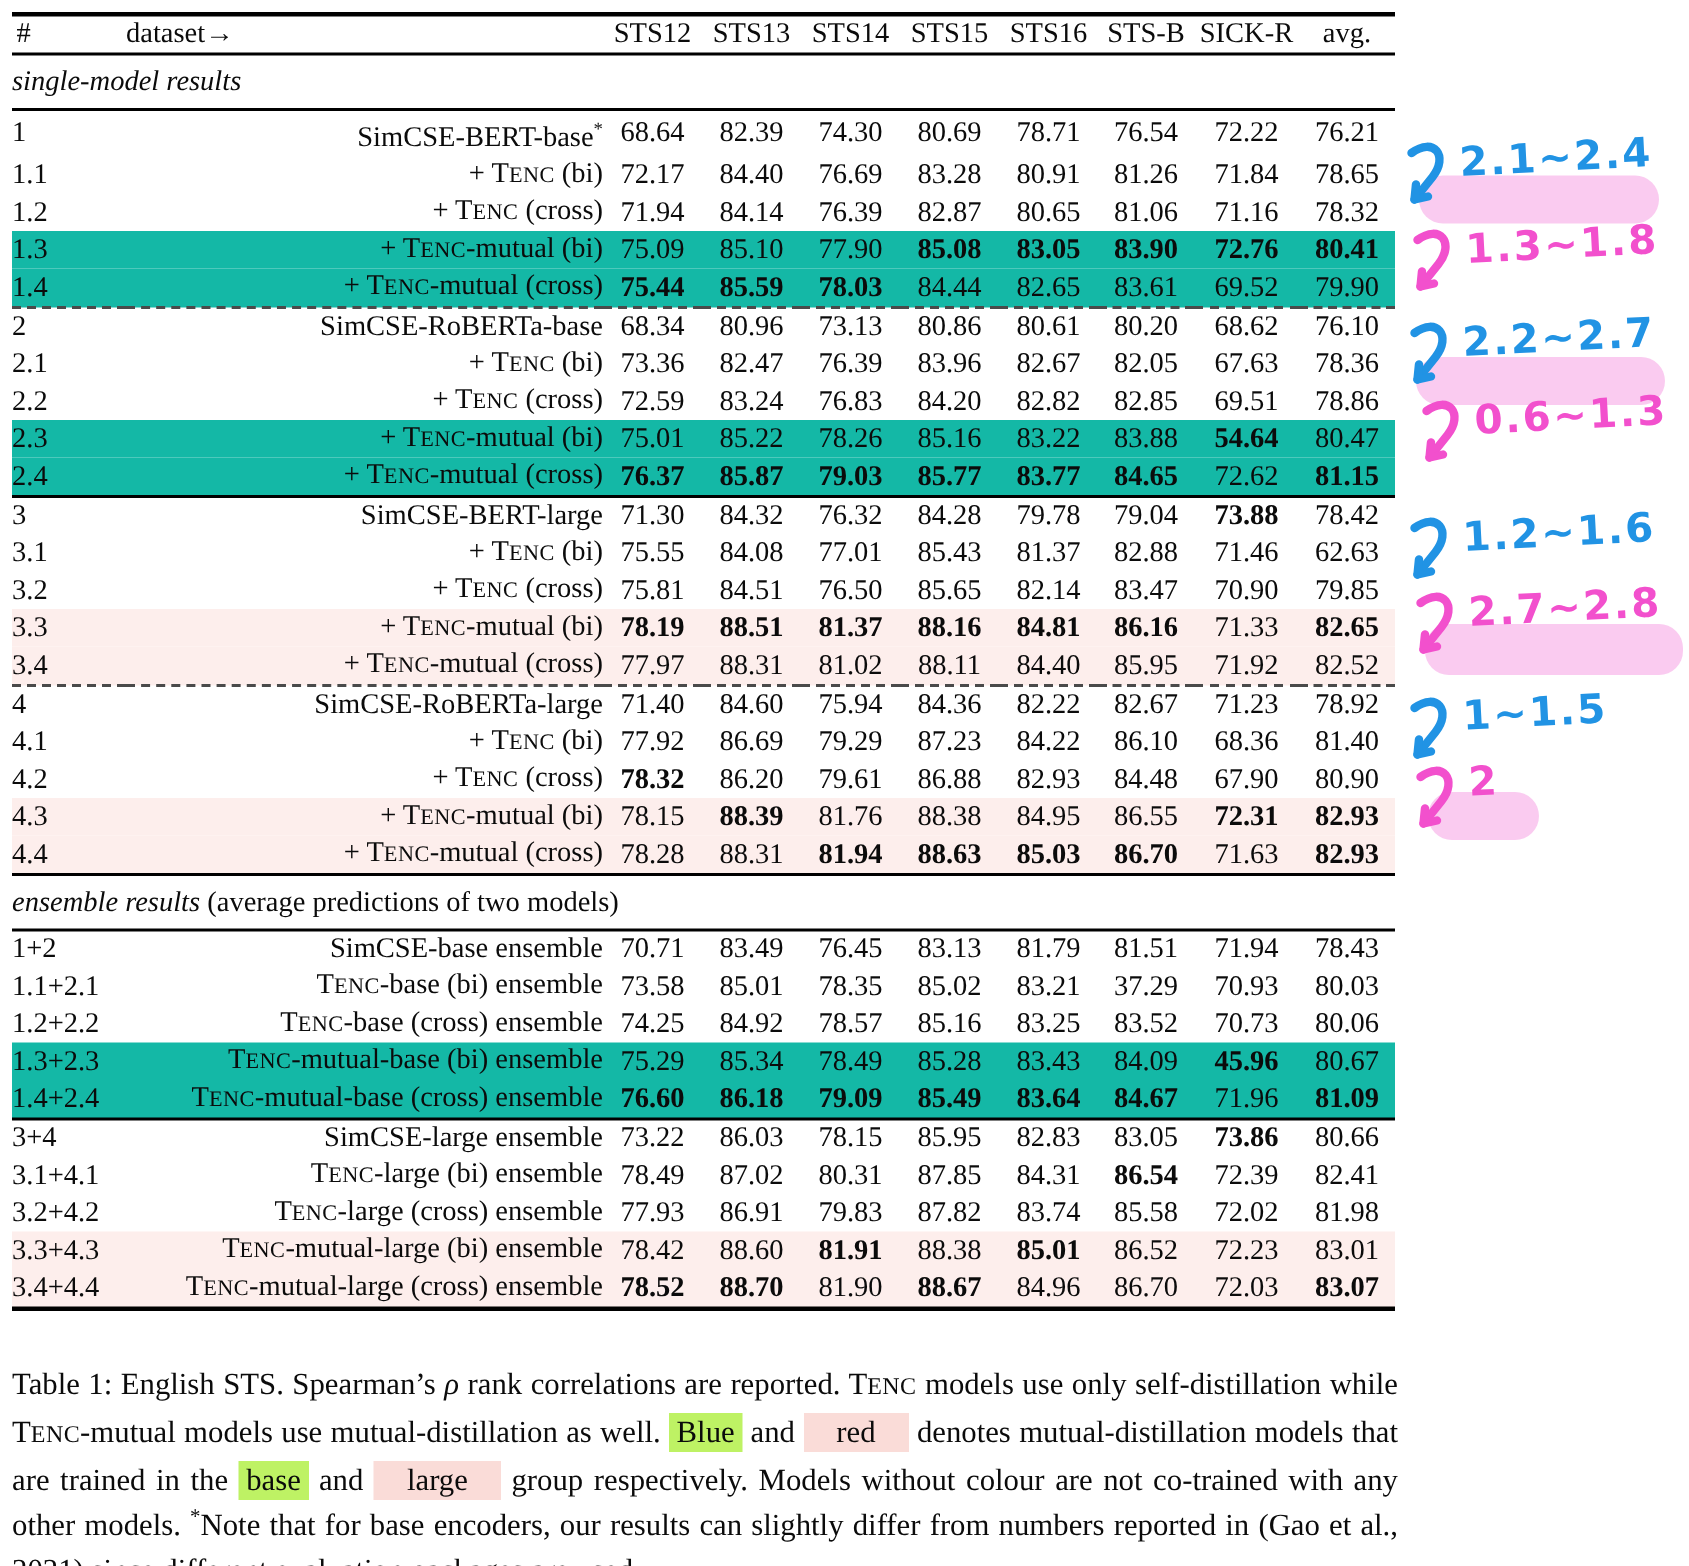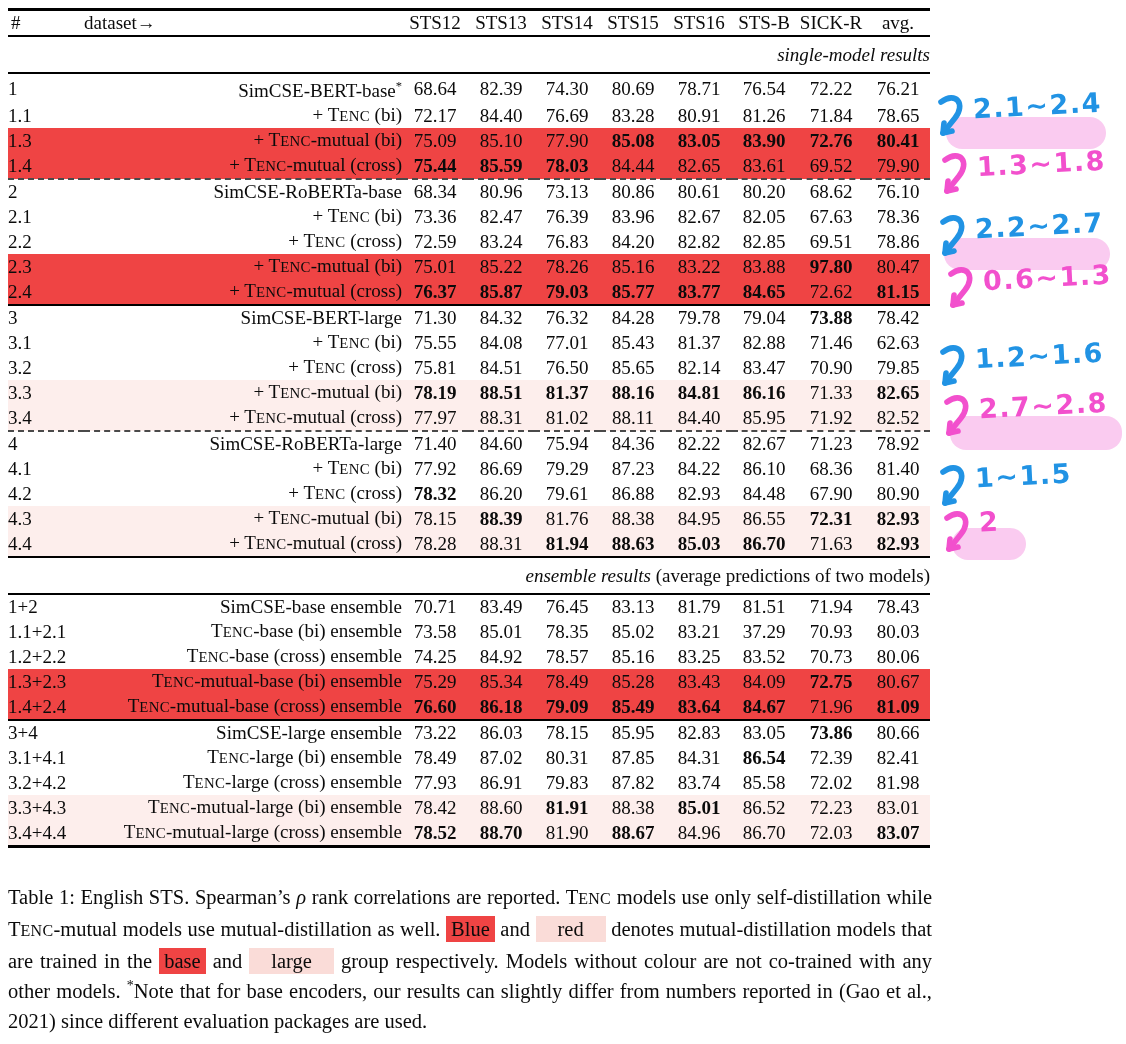--- a/index.html
+++ b/index.html
@@ -12,35 +12,35 @@
                 border-bottom:3.5px solid #000;font-size:19px;}
   table.results th,table.results td{padding:0;white-space:nowrap;height:24px;line-height:24px;}
   thead th{font-weight:normal;height:34px;line-height:34px;border-bottom:2.5px solid #000;
            font-size:19px;}
   th.left{text-align:left;}
   th.left:first-child{padding-left:3px;}
   td.c-id{text-align:left;padding-left:3px;}
   td.c-model{text-align:right;}
   td.c-num{text-align:center;}
   td.b{font-weight:bold;}
-  tr.title td{height:35px;line-height:35px;text-align:right;border-top:2.5px solid #000;
+  tr.title td{height:35px;line-height:35px;text-align:left;border-top:2.5px solid #000;
               border-bottom:2.5px solid #000;font-size:19px;}
   tr.title .it{font-style:italic;}
   tr.sep-dashed td{border-top:2px dashed #4a4a4a;}
   tr.sep-solid td{border-top:2px solid #000;}
-  tr.bg-blue td{background:#ef4444;margin-left:43px;}
+  tr.bg-blue td{background:#14b8a6;margin-left:43px;}
   tr.bg-red td{background:#fdeeec;}
   .sc{text-transform:uppercase;font-size:0.78em;letter-spacing:0.3px;}
   sup{font-size:0.66em;}
 
   
   .caption{width:924px;margin:34px 0 0 0;font-size:20.5px;line-height:30px;
            text-align:justify;}
   .seg-italic{font-style:italic;}
-  .seg-hl-blue{background:#ef4444;padding:2px 5px;}
+  .seg-hl-blue{background:#bef264;padding:2px 5px;}
   .seg-hl-red{background:#fadcd8;padding:2px 22px;}
   .seg-sup{vertical-align:super;font-size:0.68em;line-height:0;}
 
   
   .annotations{position:absolute;left:0;top:0;width:1126px;height:1044px;pointer-events:none;}
   .hl{position:absolute;border-radius:16px;}
   .ann{position:absolute;display:flex;align-items:flex-start;gap:7px;}
   .ann svg{flex:0 0 auto;margin-top:2px;}
   .ann-text{font-family:"DejaVu Sans",sans-serif;font-weight:700;font-size:27px;
             letter-spacing:1.5px;transform:rotate(-3deg);line-height:1;}
@@ -98,20 +98,32 @@
           <td class="c-model">+ T<span class="sc">Enc</span> (bi)</td>
           <td class="c-num">72.17</td>
           <td class="c-num">84.40</td>
           <td class="c-num">76.69</td>
           <td class="c-num">83.28</td>
           <td class="c-num">80.91</td>
           <td class="c-num">81.26</td>
           <td class="c-num">71.84</td>
           <td class="c-num">78.65</td>
         </tr>
+        <tr>
+          <td class="c-id">1.2</td>
+          <td class="c-model">+ T<span class="sc">Enc</span> (cross)</td>
+          <td class="c-num">71.94</td>
+          <td class="c-num">84.14</td>
+          <td class="c-num">76.39</td>
+          <td class="c-num">82.87</td>
+          <td class="c-num">80.65</td>
+          <td class="c-num">81.06</td>
+          <td class="c-num">71.16</td>
+          <td class="c-num">78.32</td>
+        </tr>
         <tr class="bg-blue">
           <td class="c-id">1.3</td>
           <td class="c-model">+ T<span class="sc">Enc</span>-mutual (bi)</td>
           <td class="c-num">75.09</td>
           <td class="c-num">85.10</td>
           <td class="c-num">77.90</td>
           <td class="c-num b">85.08</td>
           <td class="c-num b">83.05</td>
           <td class="c-num b">83.90</td>
           <td class="c-num b">72.76</td>
@@ -167,21 +179,21 @@
         </tr>
         <tr class="bg-blue">
           <td class="c-id">2.3</td>
           <td class="c-model">+ T<span class="sc">Enc</span>-mutual (bi)</td>
           <td class="c-num">75.01</td>
           <td class="c-num">85.22</td>
           <td class="c-num">78.26</td>
           <td class="c-num">85.16</td>
           <td class="c-num">83.22</td>
           <td class="c-num">83.88</td>
-          <td class="c-num b">97.80</td>
+          <td class="c-num b">54.64</td>
           <td class="c-num">80.47</td>
         </tr>
         <tr class="bg-blue">
           <td class="c-id">2.4</td>
           <td class="c-model">+ T<span class="sc">Enc</span>-mutual (cross)</td>
           <td class="c-num b">76.37</td>
           <td class="c-num b">85.87</td>
           <td class="c-num b">79.03</td>
           <td class="c-num b">85.77</td>
           <td class="c-num b">83.77</td>
@@ -350,21 +362,21 @@
         </tr>
         <tr class="bg-blue">
           <td class="c-id">1.3+2.3</td>
           <td class="c-model">T<span class="sc">Enc</span>-mutual-base (bi) ensemble</td>
           <td class="c-num">75.29</td>
           <td class="c-num">85.34</td>
           <td class="c-num">78.49</td>
           <td class="c-num">85.28</td>
           <td class="c-num">83.43</td>
           <td class="c-num">84.09</td>
-          <td class="c-num b">72.75</td>
+          <td class="c-num b">45.96</td>
           <td class="c-num">80.67</td>
         </tr>
         <tr class="bg-blue">
           <td class="c-id">1.4+2.4</td>
           <td class="c-model">T<span class="sc">Enc</span>-mutual-base (cross) ensemble</td>
           <td class="c-num b">76.60</td>
           <td class="c-num b">86.18</td>
           <td class="c-num b">79.09</td>
           <td class="c-num b">85.49</td>
           <td class="c-num b">83.64</td>

